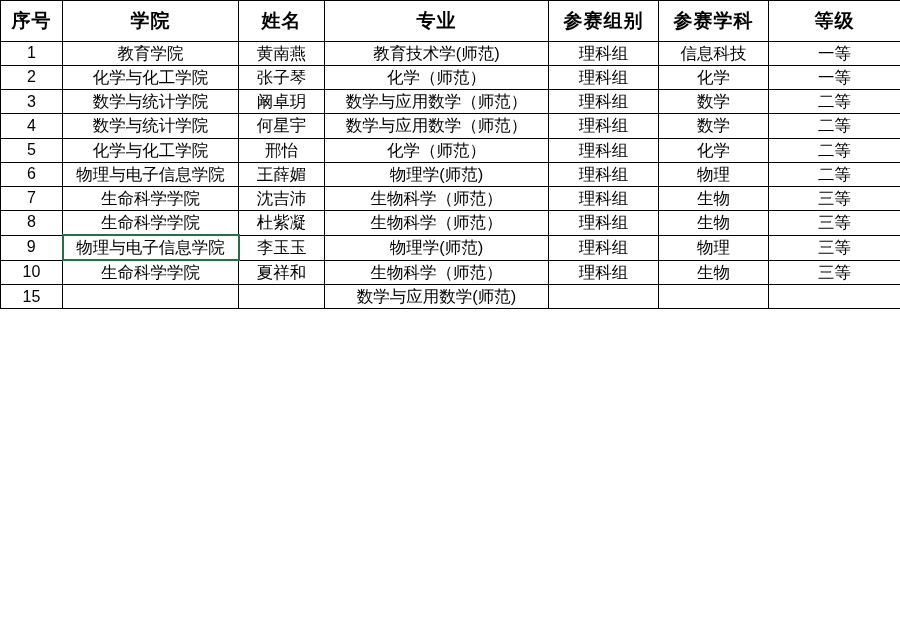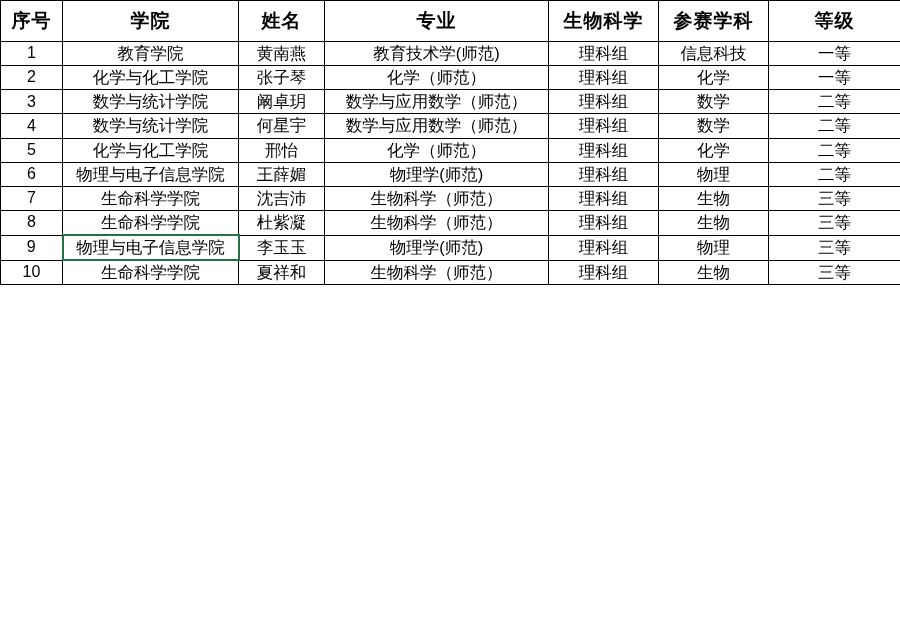--- a/index.html
+++ b/index.html
@@ -72,21 +72,21 @@
         <col class="c4">
         <col class="c5">
         <col class="c6">
     </colgroup>
     <thead>
       <tr>
         <th>序号</th>
         <th>学院</th>
         <th>姓名</th>
         <th>专业</th>
-        <th>生物科学</th>
+        <th>参赛组别</th>
         <th>参赛学科</th>
         <th>等级</th>
       </tr>
     </thead>
     <tbody>
         <tr>
           <td class="idx">1</td>
           <td>教育学院</td>
           <td>黄南燕</td>
           <td>教育技术学(师范)</td>
@@ -168,15 +168,24 @@
         </tr>
         <tr>
           <td class="idx">10</td>
           <td>生命科学学院</td>
           <td>夏祥和</td>
           <td>生物科学（师范）</td>
           <td>理科组</td>
           <td>生物</td>
           <td>三等</td>
         </tr>
+        <tr>
+          <td class="idx">15</td>
+          <td></td>
+          <td></td>
+          <td>数学与应用数学(师范)</td>
+          <td></td>
+          <td></td>
+          <td></td>
+        </tr>
       </tbody>
   </table>
 </div>
 
 </body></html>

